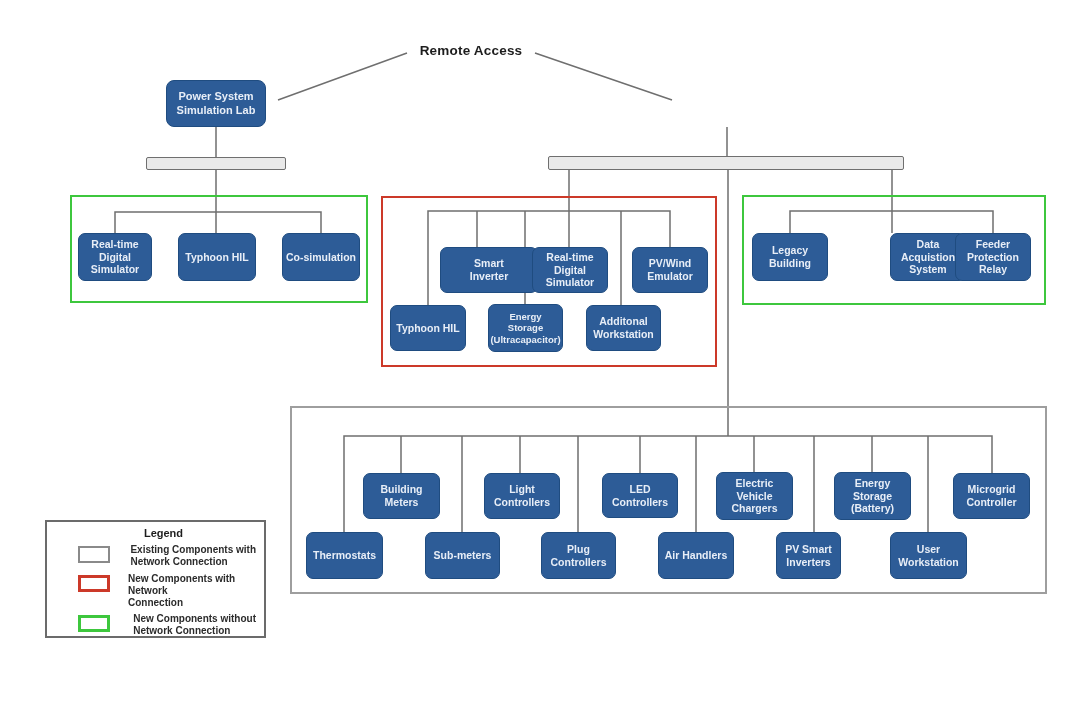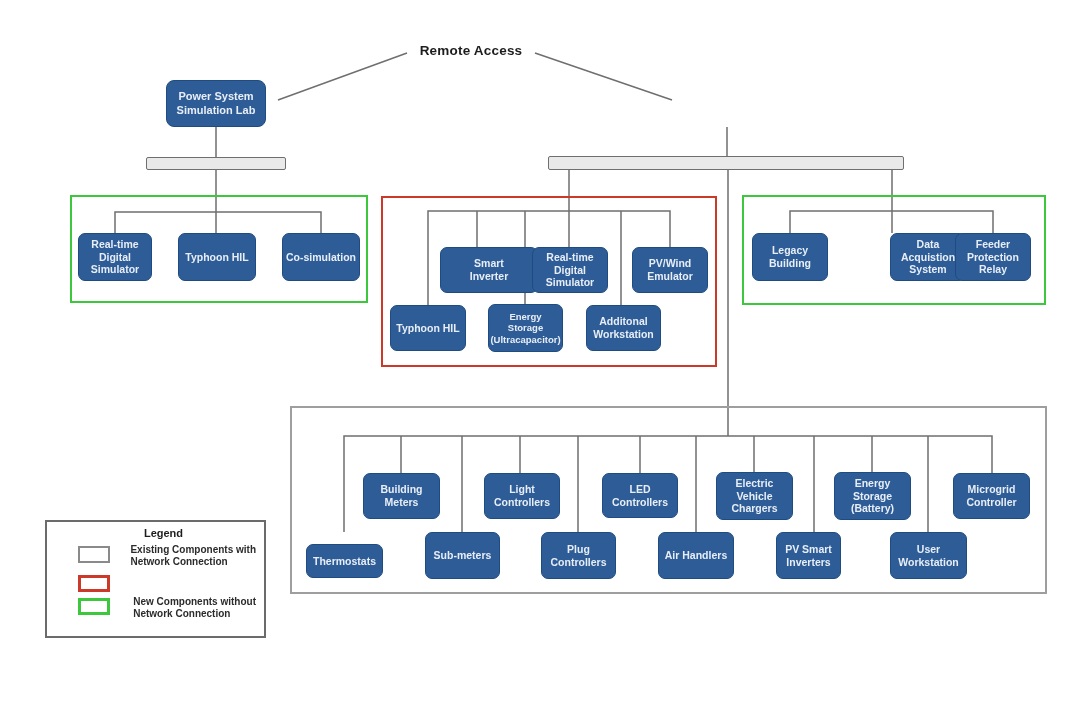--- a/index.html
+++ b/index.html
@@ -137,39 +137,41 @@
 Controllers</div>
   <div class="node" style="left:716px;top:472px;width:77px;height:48px">Electric
 Vehicle
 Chargers</div>
   <div class="node" style="left:834px;top:472px;width:77px;height:48px">Energy
 Storage
 (Battery)</div>
   <div class="node" style="left:953px;top:473px;width:77px;height:46px">Microgrid
 Controller</div>
 
-  <div class="node" style="left:306px;top:544px;width:77px;height:34px">Thermostats</div>
+  <div class="node" style="left:306px;top:532px;width:77px;height:47px">Thermostats</div>
   <div class="node" style="left:425px;top:532px;width:75px;height:47px">Sub-meters</div>
   <div class="node" style="left:541px;top:532px;width:75px;height:47px">Plug
 Controllers</div>
   <div class="node" style="left:658px;top:532px;width:76px;height:47px">Air Handlers</div>
   <div class="node" style="left:776px;top:532px;width:65px;height:47px">PV Smart
 Inverters</div>
   <div class="node" style="left:890px;top:532px;width:77px;height:47px">User
 Workstation</div>
 
   <div class="legend">
     <div class="legend-title">Legend</div>
     <div class="legend-row">
       <span class="swatch existing"></span>
       <span class="legend-text">Existing Components with
 Network Connection</span>
     </div>
     <div class="legend-row">
       <span class="swatch new-networked"></span>
+      <span class="legend-text">New Components with Network
+Connection</span>
     </div>
     <div class="legend-row">
       <span class="swatch new-standalone"></span>
       <span class="legend-text">New Components without
 Network Connection</span>
     </div>
   </div>
 
 </div>
 

